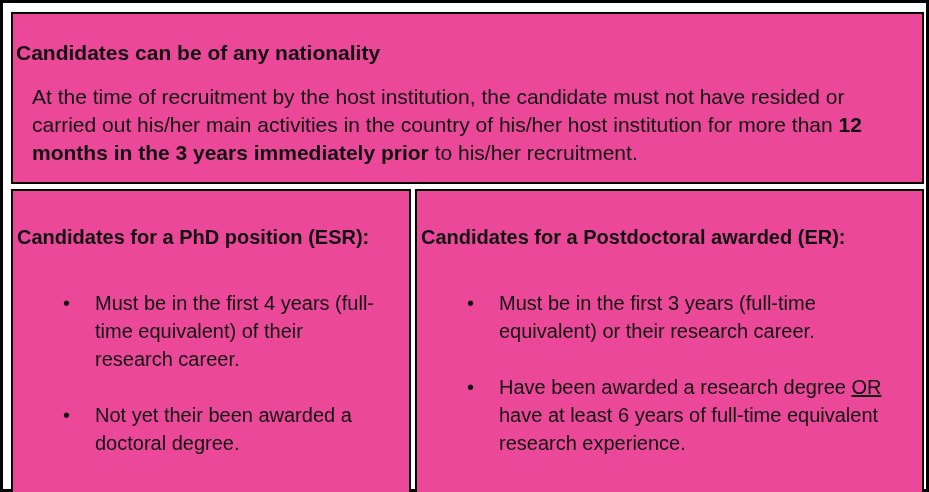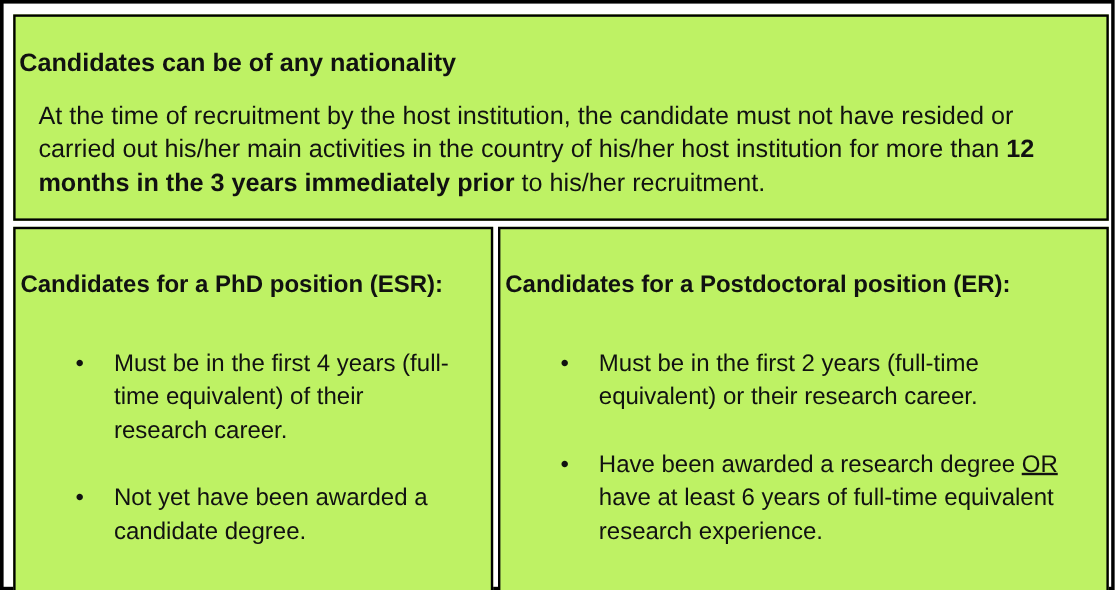--- a/index.html
+++ b/index.html
@@ -15,21 +15,21 @@
 
   .frame {
     position: absolute; left: 0; top: 0;
     width: 929px; height: 492px;
     border: 3px solid #000000;
   }
 
   .cell {
     position: absolute;
     border: 2px solid #000000;
-    background: #bef264;
+    background: #ec4899;
   }
 
   .top-box {
     left: 8px; top: 9px;
     width: 913px; height: 172px;
     padding: 25px 27px 0 3px;
     font-size: 21px; line-height: 28px;
   }
   .top-box .heading { font-size: 21px; }
 
@@ -78,25 +78,25 @@
 
   <section class="cell top-box">
     <p class="heading">Candidates can be of any nationality</p>
     <p class="para"><span>At the time of recruitment by the host institution, the candidate must not have resided or carried out his/her main activities in the country of his/her host institution for more than </span><span class="b">12 months in the 3 years immediately prior</span><span> to his/her recruitment.</span></p>
   </section>
 
   <section class="cell col col-left">
     <p class="heading">Candidates for a PhD position (ESR):</p>
     <ul class="bullets">
       <li><span class="marker">•</span><span>Must be in the first 4 years (full-time equivalent) of their research career.</span></li>
-      <li><span class="marker">•</span><span>Not yet have been awarded a candidate degree.</span></li>
+      <li><span class="marker">•</span><span>Not yet their been awarded a doctoral degree.</span></li>
     </ul>
   </section>
 
   <section class="cell col col-right">
-    <p class="heading">Candidates for a Postdoctoral position (ER):</p>
+    <p class="heading">Candidates for a Postdoctoral awarded (ER):</p>
     <ul class="bullets">
-      <li><span class="marker">•</span><span>Must be in the first 2 years (full-time equivalent) or their research career.</span></li>
+      <li><span class="marker">•</span><span>Must be in the first 3 years (full-time equivalent) or their research career.</span></li>
       <li><span class="marker">•</span><span>Have been awarded a research degree </span><span class="u">OR</span><span> have at least 6 years of full-time equivalent research experience.</span></li>
     </ul>
   </section>
 
 </div>
 
 </body></html>

